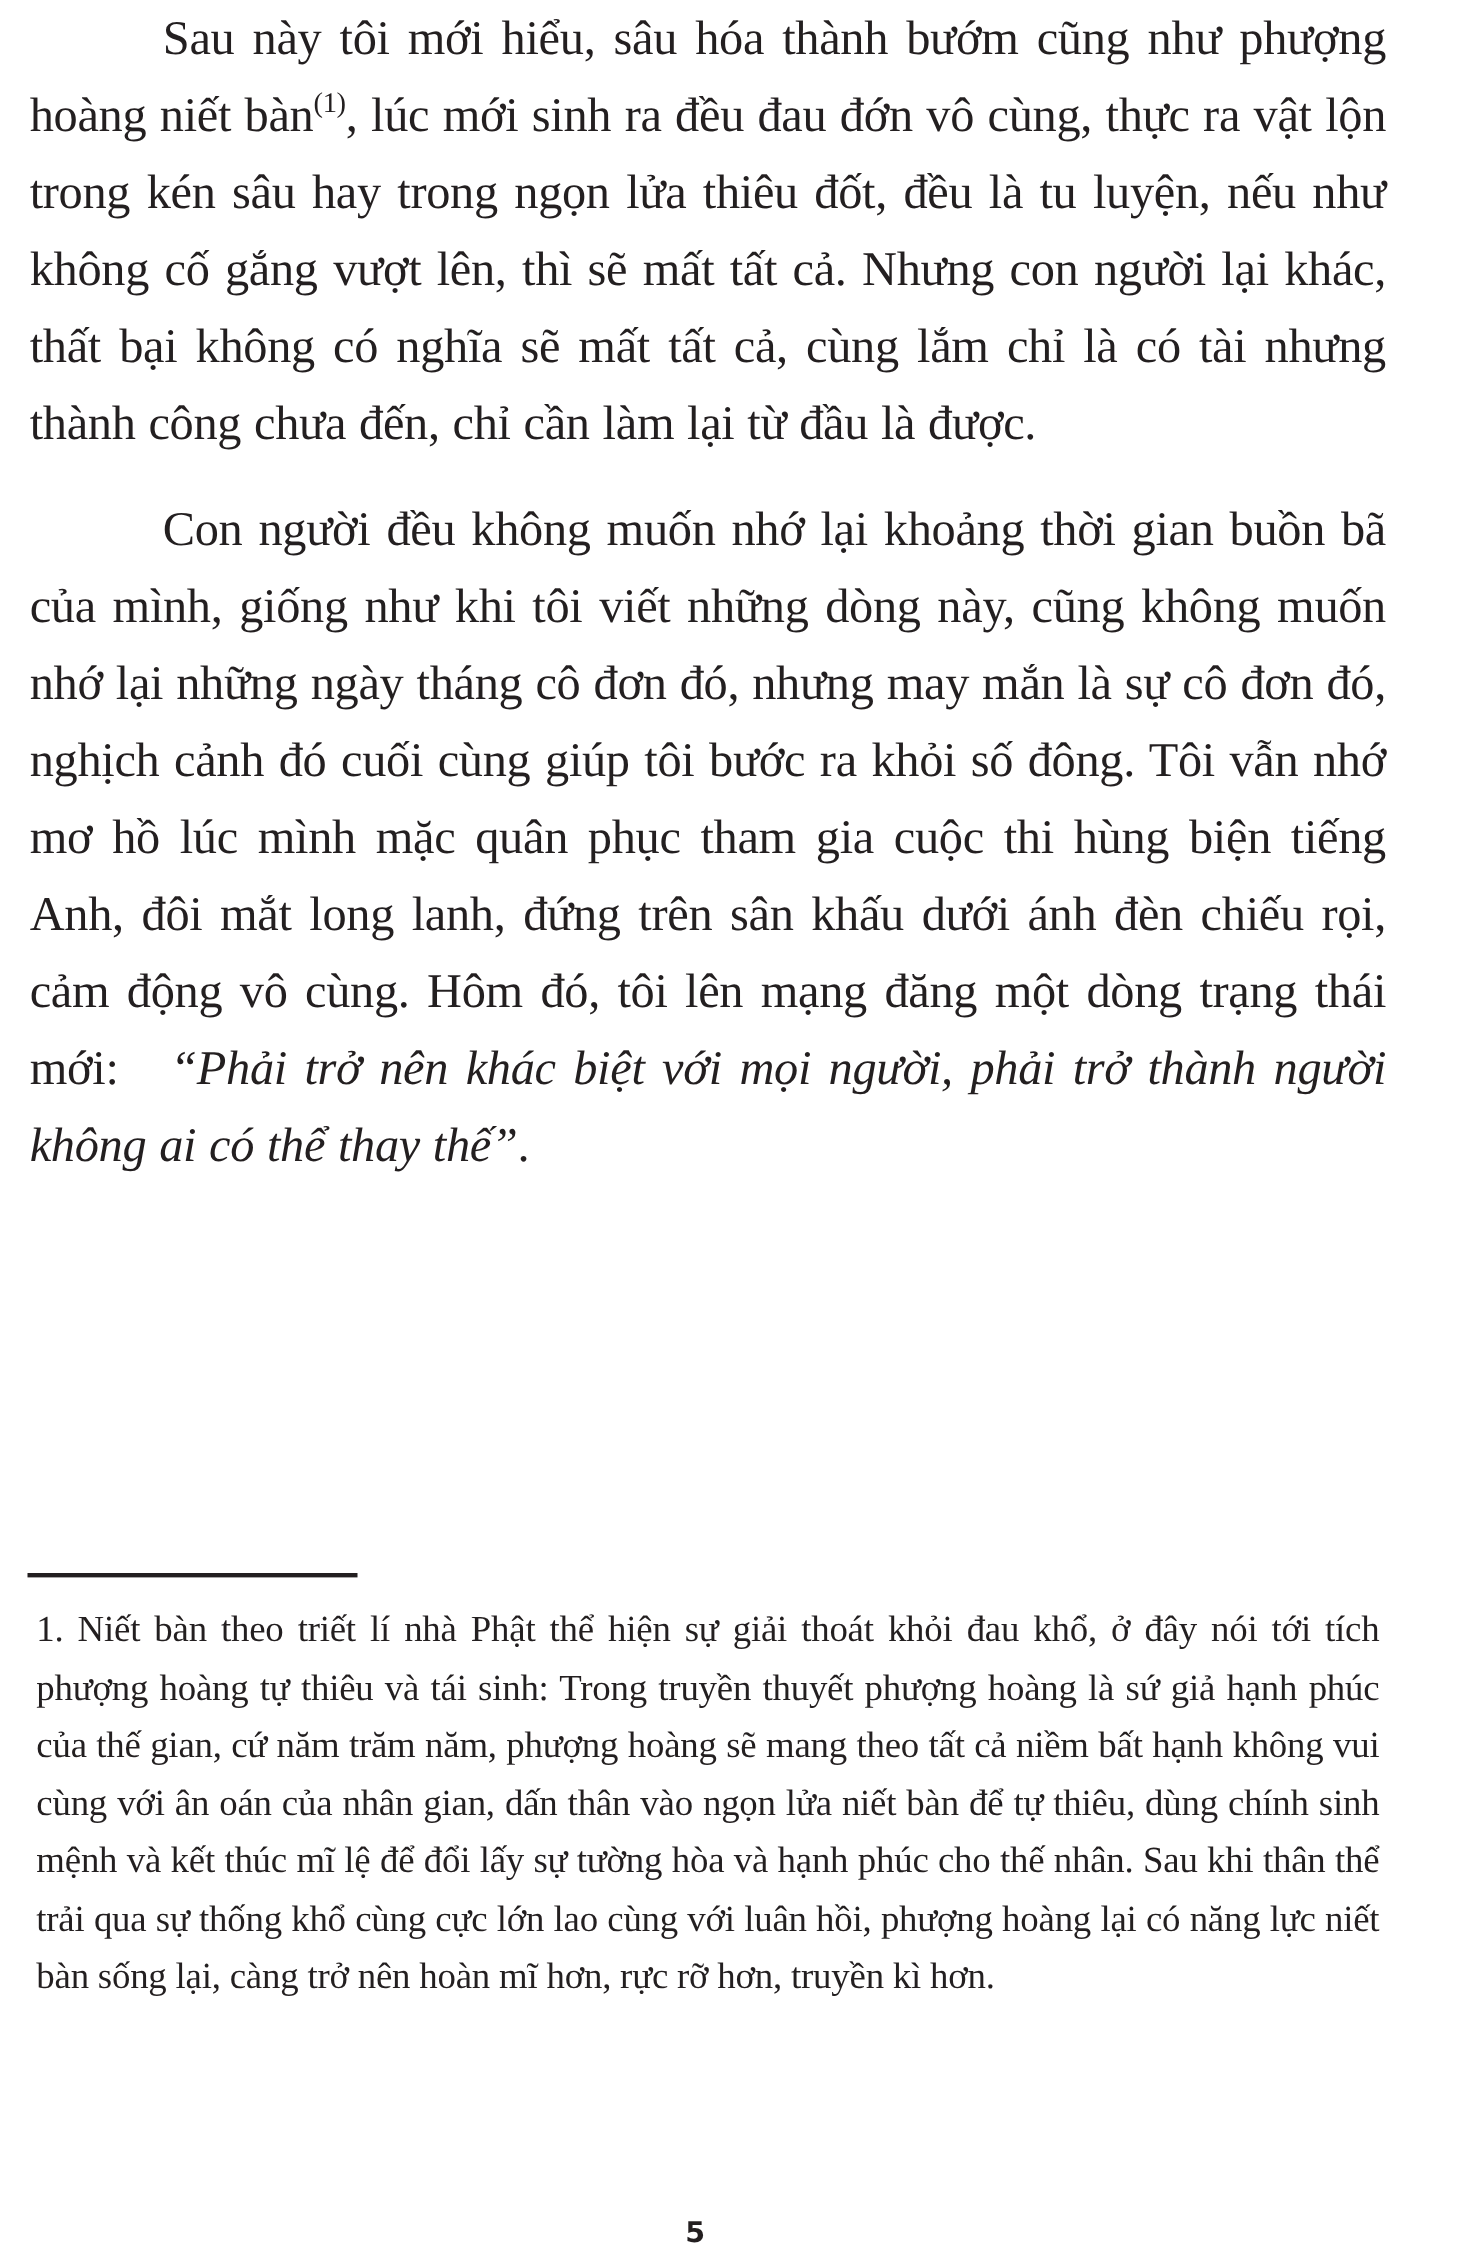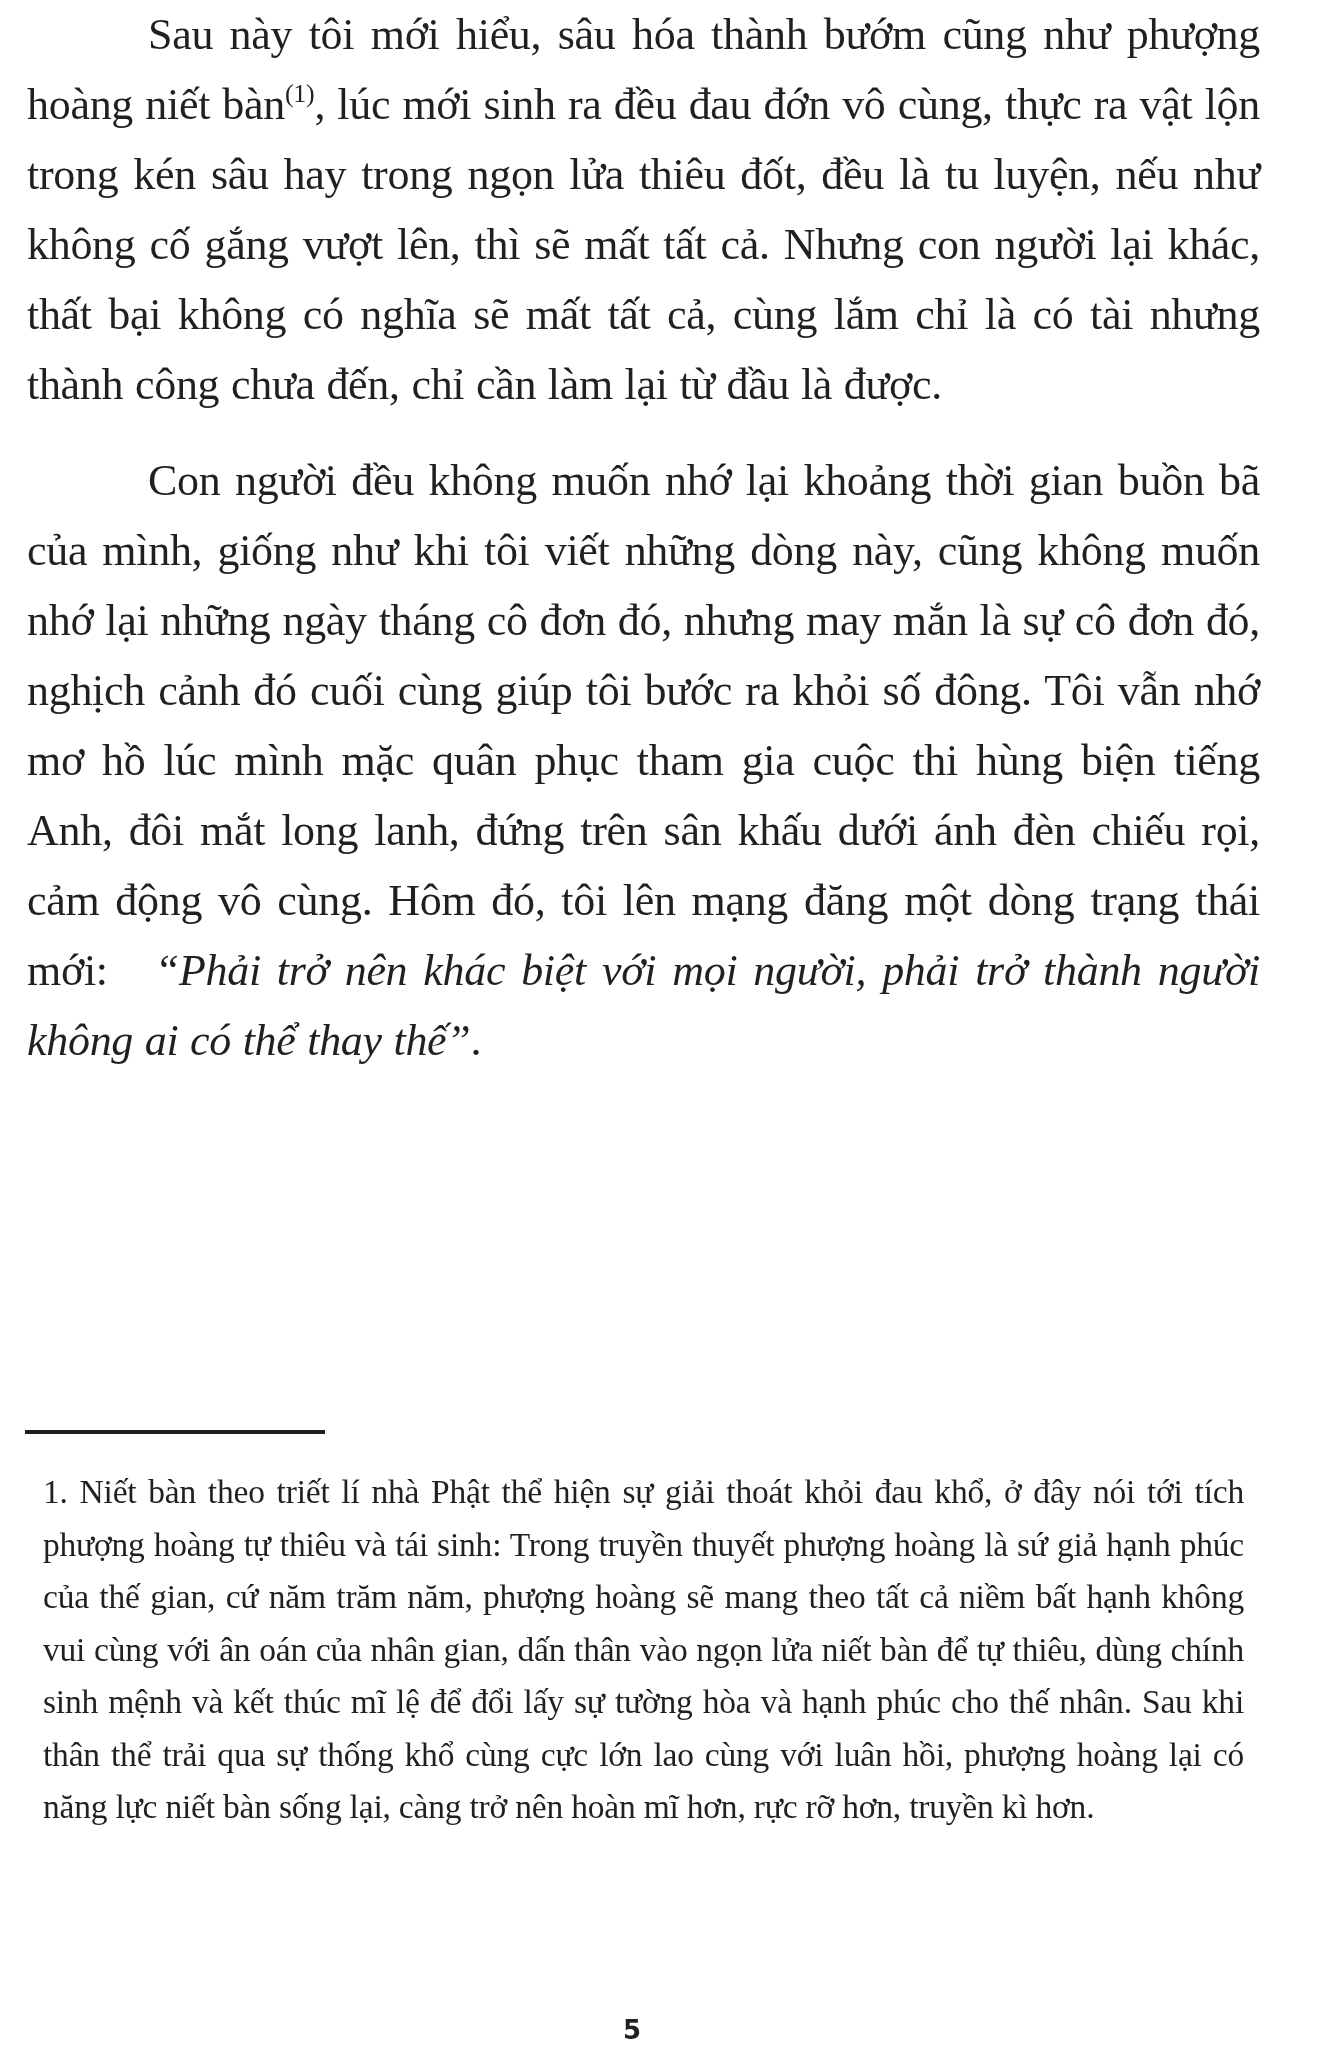--- a/index.html
+++ b/index.html
@@ -24,21 +24,21 @@
   .rule {
     position: absolute; left: 25px; top: 1430px;
     width: 300px; height: 4px; background: #231f20;
   }
   .footnote {
     position: absolute; left: 27px; top: 1450px; width: 1233px;
     font-size: 33.5px; line-height: 52.5px;
     text-align: justify;
     letter-spacing: -0.2px;
   }
-  .footnote p { margin: 16px; }
+  .footnote p { margin: 6px; }
   .page-number {
     position: absolute; left: 0; width: 1264px; top: 2012px;
     text-align: center;
     font-family: "DejaVu Sans", "Liberation Sans", sans-serif;
     font-weight: bold; font-size: 26px; line-height: 36px;
   }
 </style>
 </head>
 <body>
 

